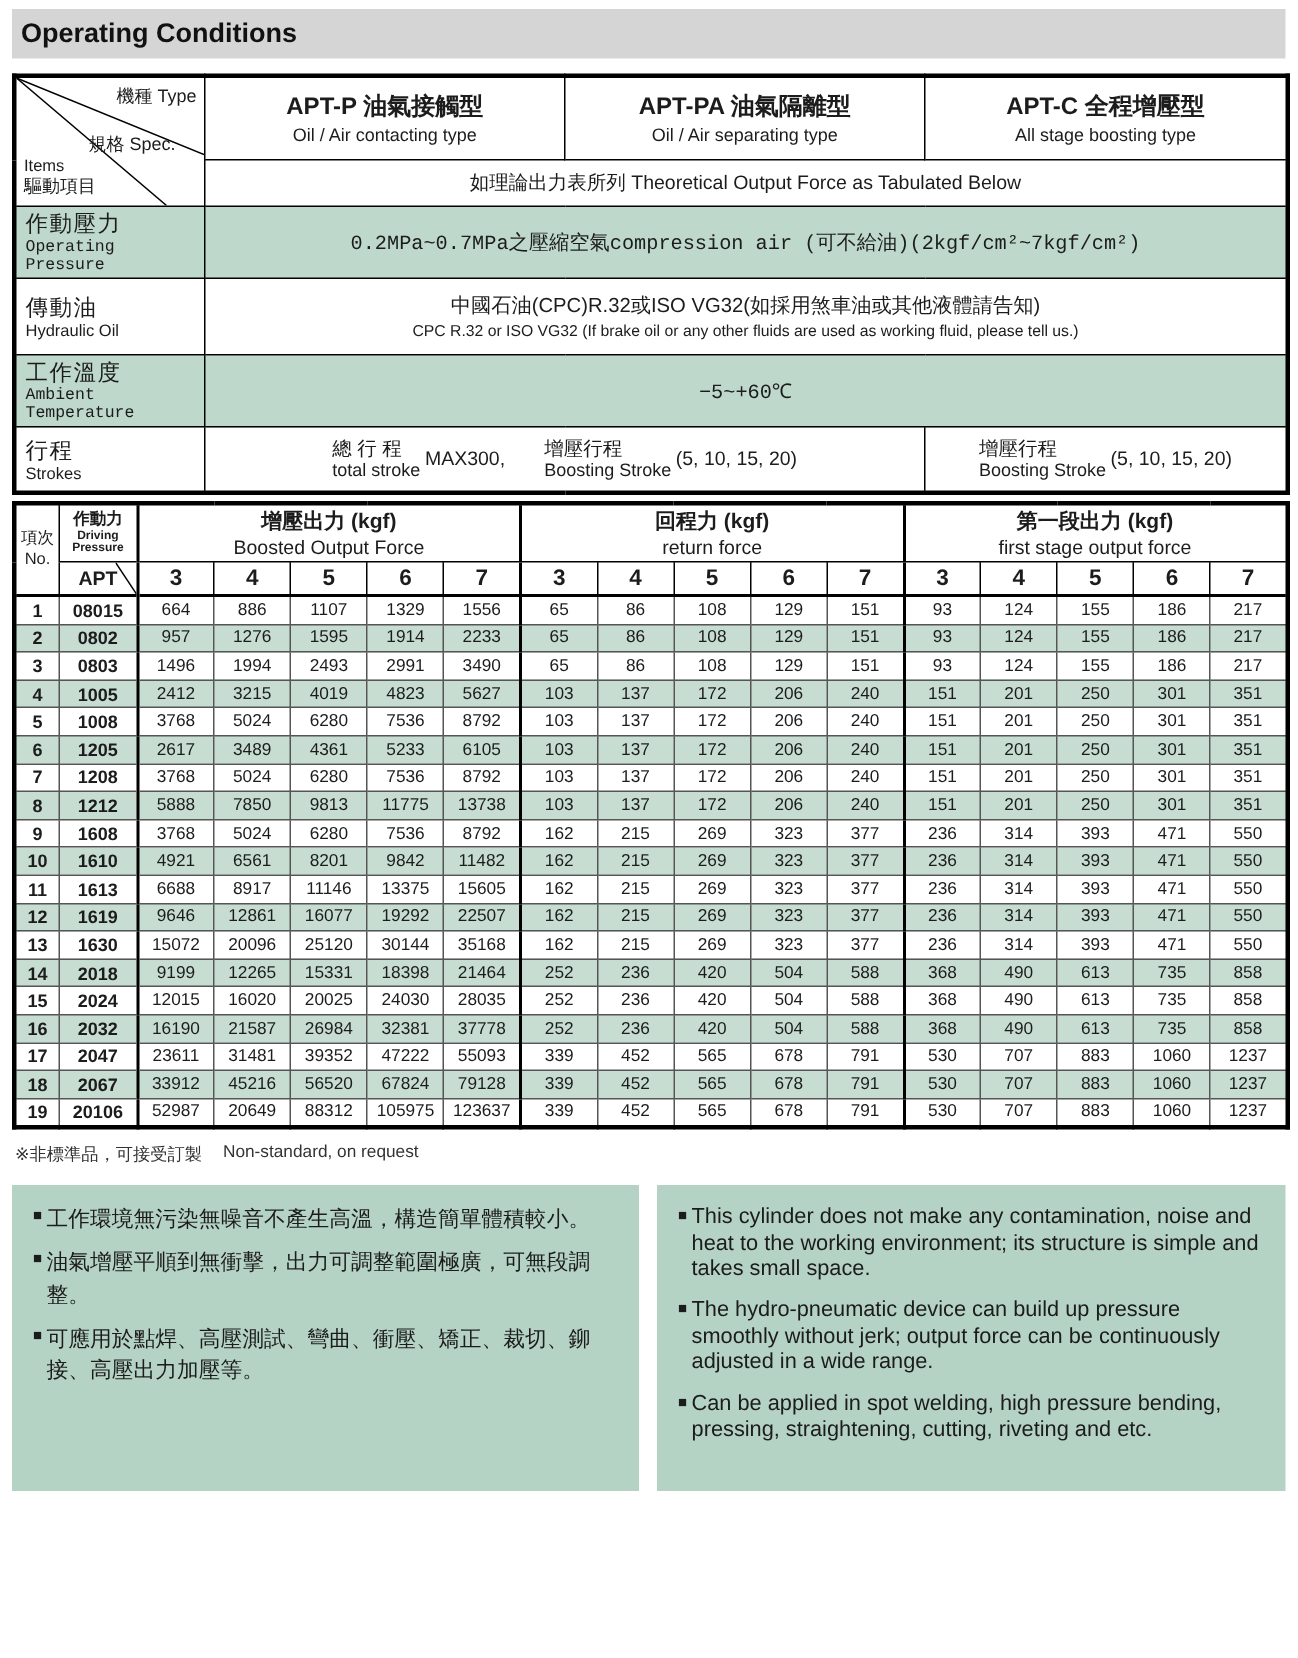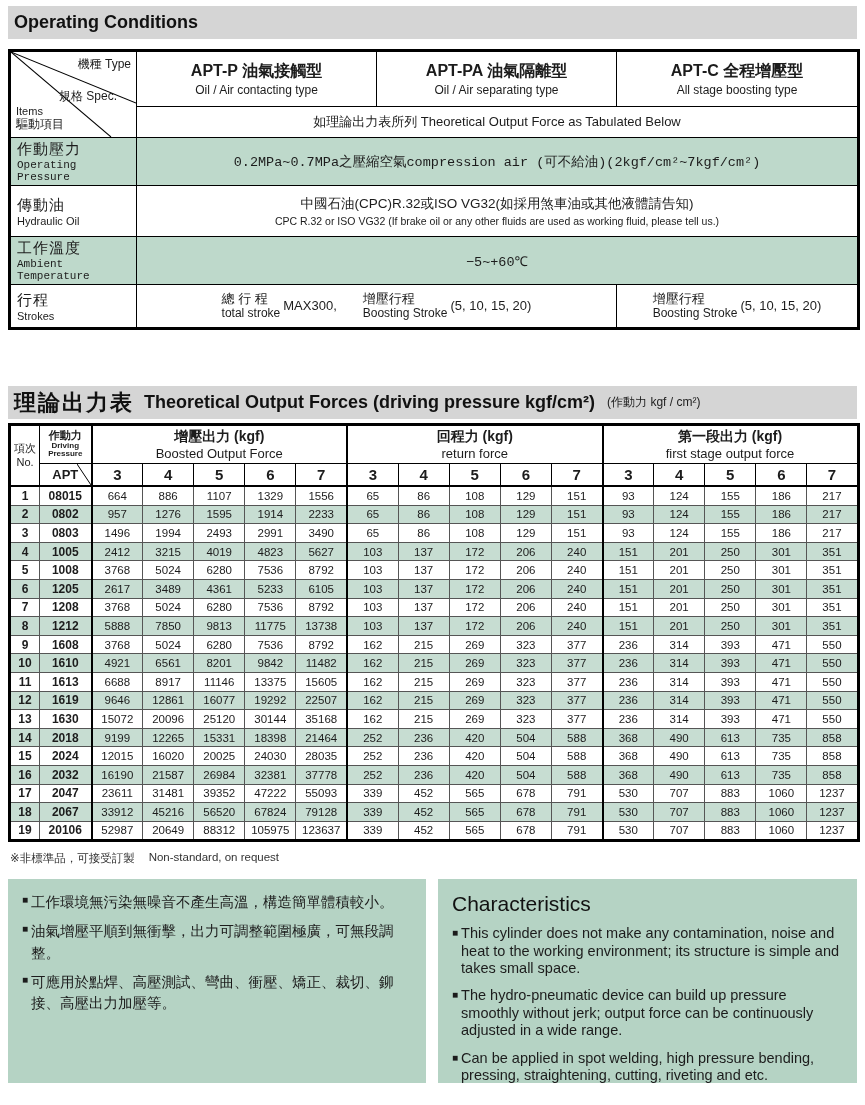--- a/index.html
+++ b/index.html
@@ -187,25 +187,20 @@
                   <span class="se">Boosting Stroke</span>
                 </span>
             <span class="segv">(5, 10, 15, 20)</span>
           </span>
         </div>
       </td>
     </tr>
   </tbody>
     </table>
 
-  <div class="bar bar2">
-    <span class="zh">理論出力表</span>
-    <span class="en">Theoretical Output Forces (driving pressure kgf/cm²)</span>
-    <span class="note">(作動力 kgf / cm²)</span>
-  </div>
 
   <table class="t2">
     <colgroup>
       <col style="width:30px">
         <col style="width:52px">
       <col span="15" style="width:51.1px">
     </colgroup>
     <thead>
       <tr>
         <th class="no" rowspan="2">
@@ -638,21 +633,20 @@
             <span class="sq">■</span>
             <span class="bt">油氣增壓平順到無衝擊，出力可調整範圍極廣，可無段調整。</span>
           </li>
           <li>
             <span class="sq">■</span>
             <span class="bt">可應用於點焊、高壓測試、彎曲、衝壓、矯正、裁切、鉚接、高壓出力加壓等。</span>
           </li>
         </ul>
     </div>
     <div class="fbox r">
-      <div class="ftitle-en">Characteristics</div>
       <ul id="fb-right">
           <li>
             <span class="sq">■</span>
             <span class="bt">This cylinder does not make any contamination, noise and heat to the working environment; its structure is simple and takes small space.</span>
           </li>
           <li>
             <span class="sq">■</span>
             <span class="bt">The hydro-pneumatic device can build up pressure smoothly without jerk; output force can be continuously adjusted in a wide range.</span>
           </li>
           <li>

